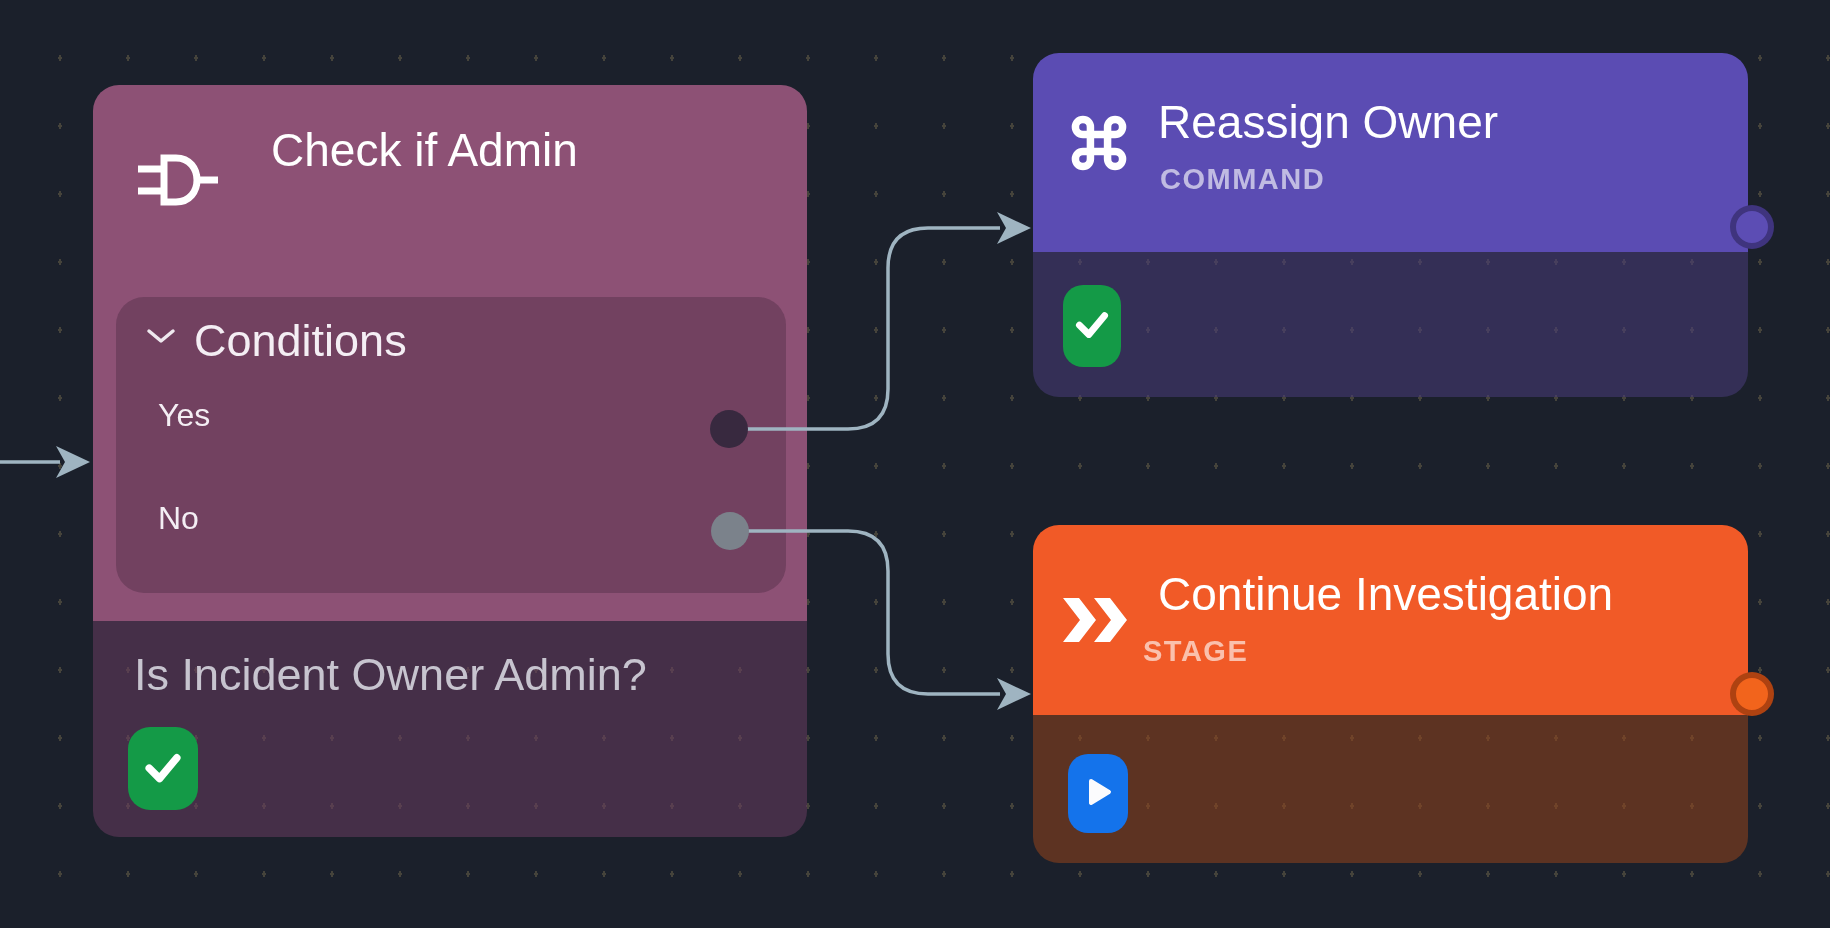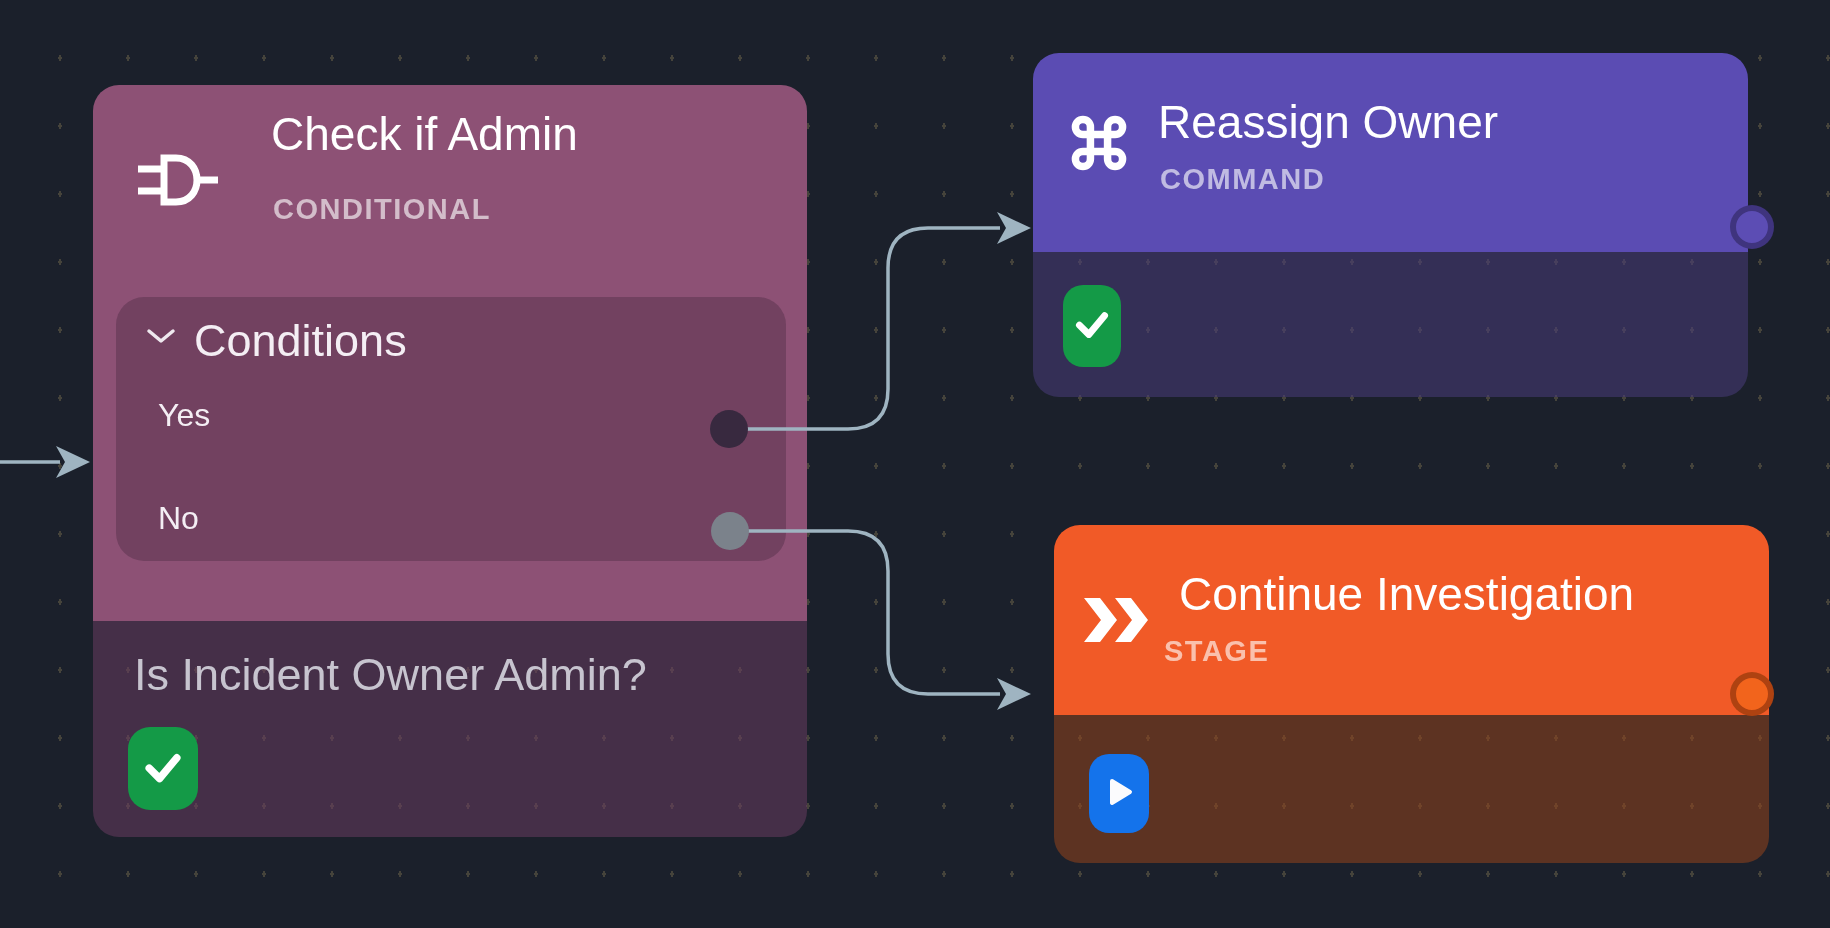--- a/index.html
+++ b/index.html
@@ -15,39 +15,39 @@
   .node-main{position:relative;}
   .node-footer{position:relative;flex:1;}
   .title{position:absolute;color:#ffffff;font-size:46px;font-weight:500;line-height:54px;white-space:nowrap;}
   .type-label{position:absolute;font-size:29px;font-weight:700;letter-spacing:1.5px;color:rgba(255,255,255,0.62);white-space:nowrap;}
   .badge{position:absolute;display:flex;align-items:center;justify-content:center;}
 
   
   #node-conditional{left:93px;top:85px;width:714px;height:752px;}
   #node-conditional .node-main{background:#8d5175;height:536px;}
   #node-conditional .node-footer{background:rgba(103,61,97,0.55);}
-  .cond-panel{position:absolute;left:23px;top:212px;width:670px;height:264px;border-radius:28px;background:rgba(18,8,22,0.22);}
+  .cond-panel{position:absolute;left:23px;top:212px;width:670px;height:296px;border-radius:28px;background:rgba(18,8,22,0.22);}
   .panel-head{position:absolute;left:0;top:0;width:100%;height:76px;cursor:pointer;}
   .panel-head .chev{position:absolute;left:30px;top:30px;}
   .panel-title{position:absolute;left:78px;top:18px;font-size:45px;color:#f4eef4;font-weight:400;white-space:nowrap;}
   .branch-label{position:absolute;left:42px;font-size:32px;color:#f4eef4;white-space:nowrap;}
   .port{position:absolute;border-radius:50%;box-sizing:border-box;}
   #port-yes{left:617px;top:325px;width:38px;height:38px;background:#38293f;z-index:2;}
   #port-no{left:618px;top:427px;width:38px;height:38px;background:#7b828b;z-index:2;}
   .note-text{position:absolute;left:41px;top:28px;font-size:45px;color:#c7c4cf;white-space:nowrap;}
   #badge-cond{left:35px;top:106px;width:70px;height:83px;border-radius:22px;background:#149a47;}
 
   
   #node-command{left:1033px;top:53px;width:715px;height:344px;}
   #node-command .node-main{background:#5b4cb3;height:199px;}
   #node-command .node-footer{background:rgba(73,61,122,0.55);}
   #badge-command{left:30px;top:33px;width:58px;height:82px;border-radius:20px;background:#149a47;}
 
   
-  #node-stage{left:1033px;top:525px;width:715px;height:338px;margin-left:21px;}
+  #node-stage{left:1033px;top:525px;width:715px;height:338px;}
   #node-stage .node-main{background:#f15a27;height:190px;}
   #node-stage .node-footer{background:rgba(147,67,27,0.55);}
   #badge-stage{left:35px;top:39px;width:60px;height:79px;border-radius:20px;background:#1473eb;}
 
   .icon-wrap{position:absolute;}
   #edges{position:absolute;left:0;top:0;z-index:1;pointer-events:none;}
   .out-port{position:absolute;width:44px;height:44px;border-radius:50%;box-sizing:border-box;border:6px solid rgba(10,5,25,0.35);z-index:2;}
   #port-command{left:1730px;top:205px;background:#5c4db4;}
   #port-stage{left:1730px;top:672px;background:#f2641c;border-color:rgba(90,25,5,0.45);}
 </style>
@@ -70,22 +70,21 @@
 </svg>
 
 <div class="node" id="node-conditional">
   <div class="node-main">
     <span class="icon-wrap" style="left:39px;top:66px;">
       <svg width="90" height="58" viewBox="0 0 90 58">
         <path d="M32 7 H44 C72 7 72 51 44 51 H32 Z" fill="none" stroke="#ffffff" stroke-width="7"></path>
         <path d="M6 18 H32 M6 40 H32 M68 29 H86" fill="none" stroke="#ffffff" stroke-width="7"></path>
       </svg>
     </span>
-    <div class="title" style="left:178px;top:22px;">Check if Admin</div>
-    <div class="type-label" style="left:180px;top:108px;">CONDITIONAL</div>
+    <div class="title" style="left:178px;top:38px;">Check if Admin</div>
 
     <div class="cond-panel">
       <div class="panel-head">
         <span class="chev">
           <svg width="30" height="18" viewBox="0 0 30 18">
               <polyline points="3,4 15,14 27,4" fill="none" stroke="#efe9ef" stroke-width="3.5" stroke-linecap="round" stroke-linejoin="round"></polyline>
             </svg>
         </span>
         <span class="panel-title">Conditions</span>
       </div>

